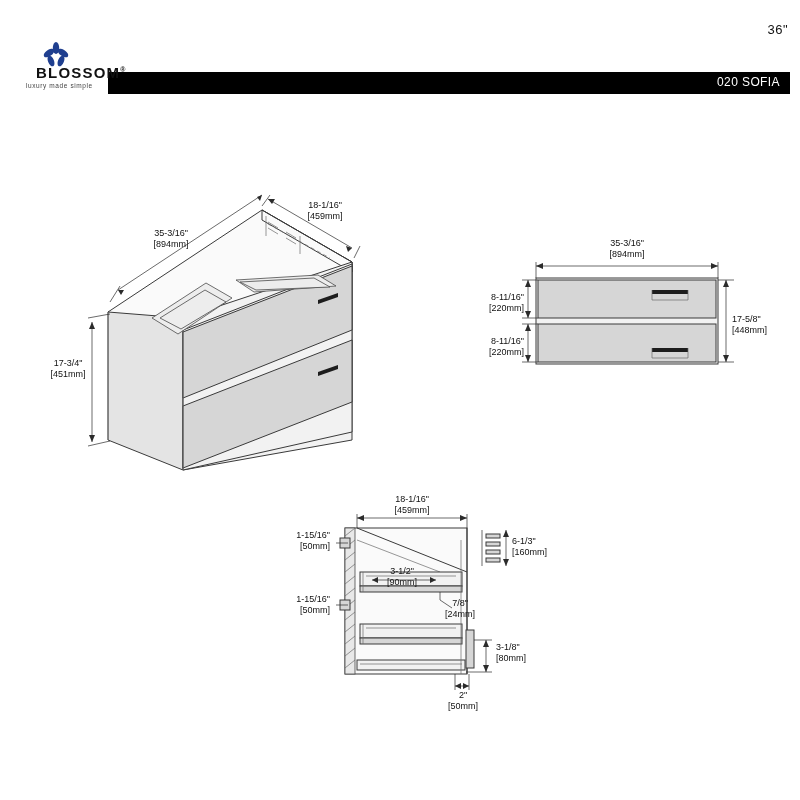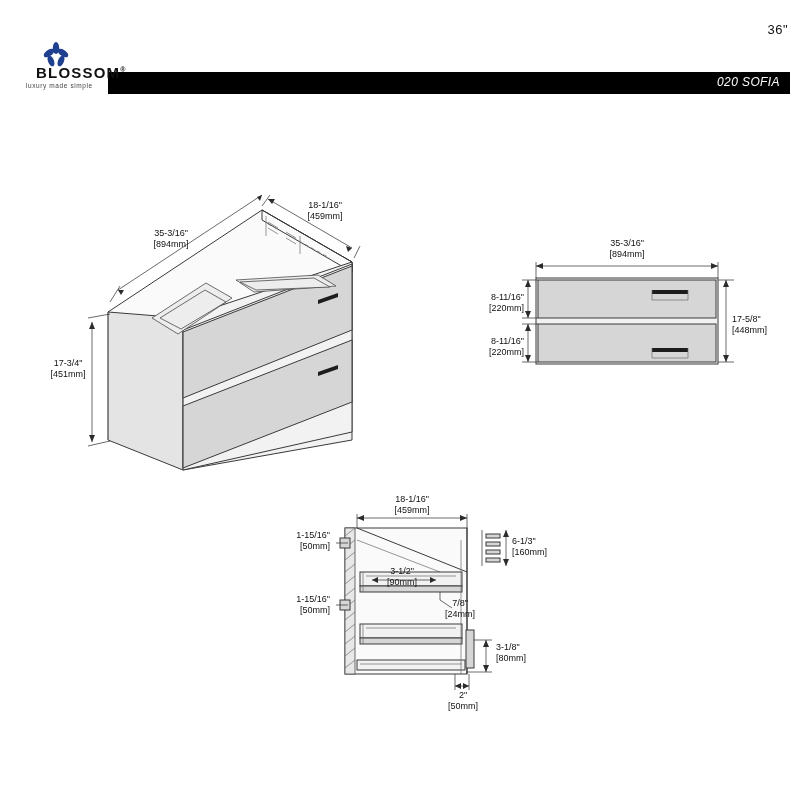--- a/index.html
+++ b/index.html
@@ -17,21 +17,21 @@
   .header-size{
     position:absolute; right:12px; top:22px;
     font-size:13px; color:#111; letter-spacing:.5px;
   }
   .title-bar{
     position:absolute; left:108px; right:10px; top:72px;
     height:22px; background:#000;
   }
   .title-bar .model{
     position:absolute; right:10px; top:3px;
-    color:#fff; font-size:12px; font-style:italic; letter-spacing:.4px;
+    color:#fff; font-size:12px; letter-spacing:.4px;
   }
 
   
   .brand{position:absolute;left:14px;top:42px;width:96px;height:52px;}
   .brand .name{
     position:absolute;left:22px;top:22px;
     font-size:15px;font-weight:bold;letter-spacing:1.2px;color:#111;
   }
   .brand .name sup{font-size:7px;vertical-align:super;}
   .brand .tag{

